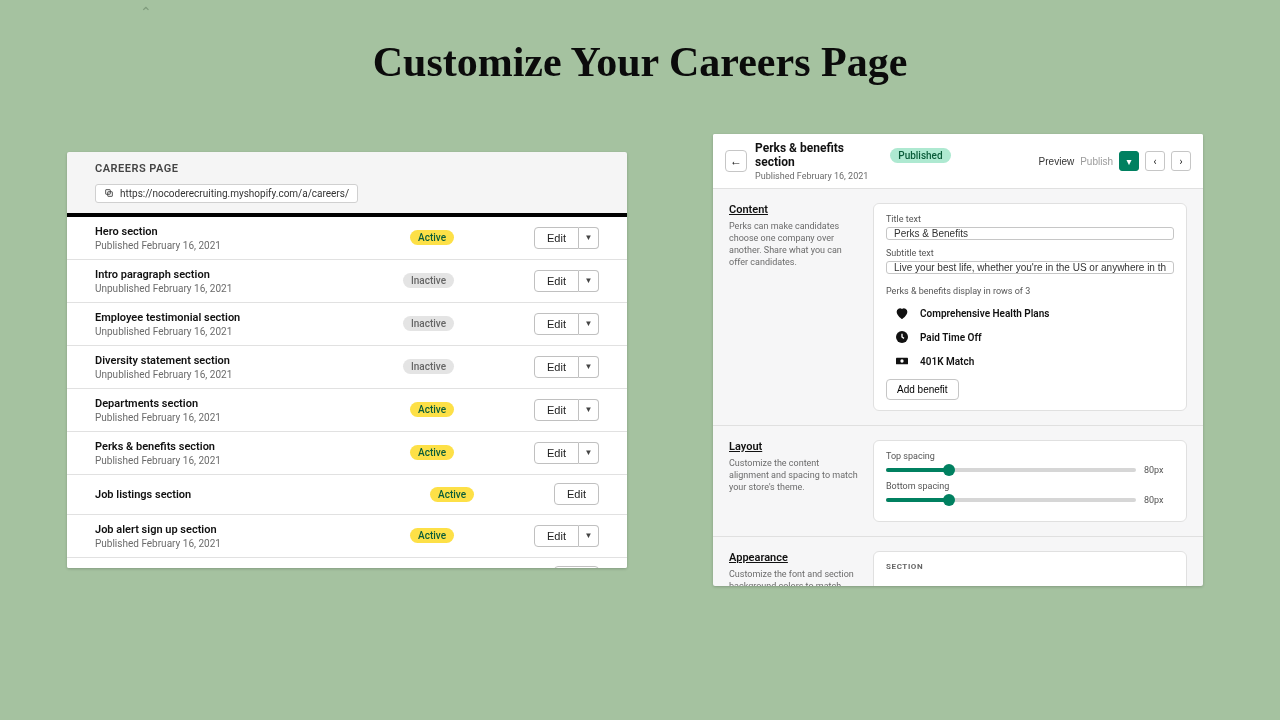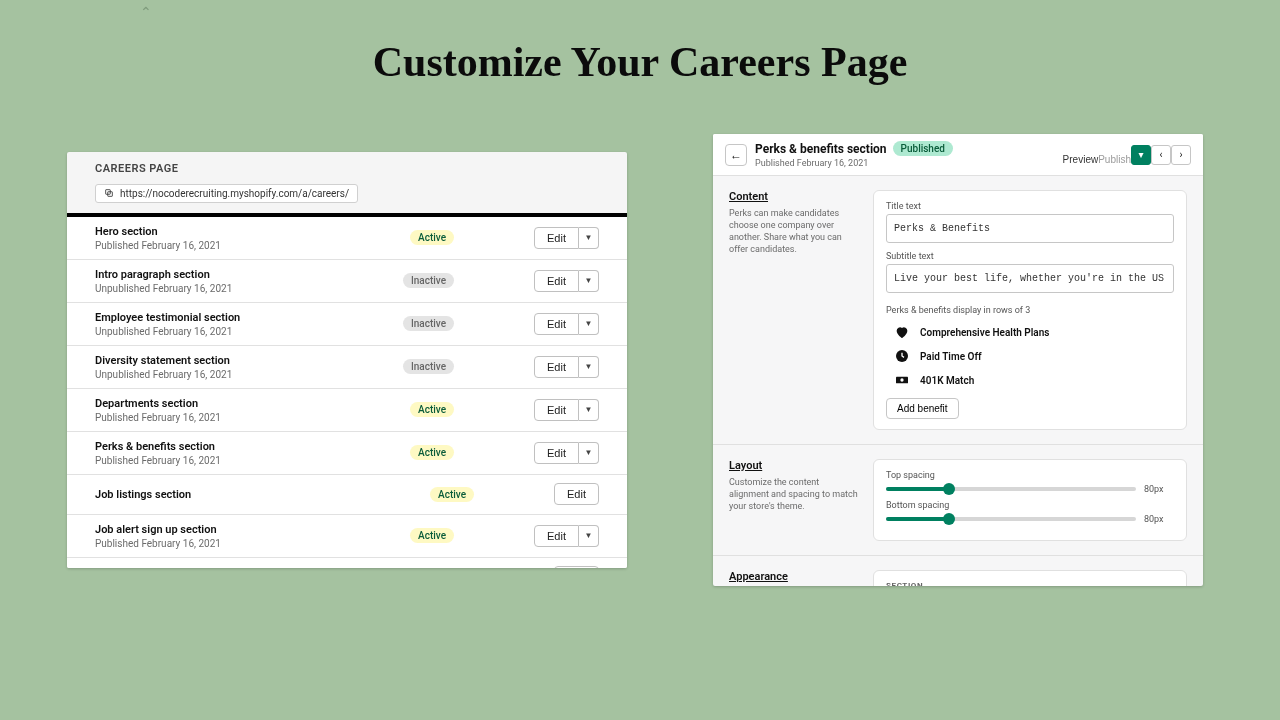--- a/index.html
+++ b/index.html
@@ -72,21 +72,21 @@
   .section-text { flex: 1; }
   .section-title { font-size: 11px; font-weight: 600; color: #111; }
   .section-sub { font-size: 10px; color: #6b6b6b; margin-top: 2px; }
   .status-badge {
     font-size: 10px;
     border-radius: 10px;
     padding: 2px 8px;
     font-weight: 500;
     margin-right: 80px;
   }
-  .status-active { background: #fef9c3; color: #0a5c3a; }
+  .status-active { background: #fde047; color: #0a5c3a; }
   .status-inactive { background: #e4e4e4; color: #666; }
   .status-published { background: #aee9d1; color: #0a5c3a; }
   .edit-group { display: flex; }
   .edit-btn {
     background: #fff;
     border: 1px solid #c0c0c0;
     border-radius: 4px;
     font-size: 11px;
     padding: 4px 12px;
     cursor: pointer;
@@ -133,21 +133,21 @@
     border: 1px solid #c6c6c6;
     border-radius: 4px;
     background: #fff;
     display: flex; align-items: center; justify-content: center;
     font-size: 12px; cursor: pointer;
   }
   .pr-title-block { flex: 1; display:flex; flex-direction:column;}
   .pr-title-line { display: flex; align-items: center; gap: 6px; }
   .pr-title { font-size: 12px; font-weight: 700; }
   .pr-sub { font-size: 9px; color: #6b6b6b; margin-top: 2px; }
-  .pr-actions { display: flex; align-items: flex-end; }
+  .pr-actions { display: flex; align-items: center; gap: 6px; }
   .link-btn {
     background: none; border: none;
     font-size: 10px; color: #333; cursor: pointer;
   }
   .link-btn.muted { color: #9b9b9b; }
   .sq-btn {
     width: 20px; height: 20px;
     border: 1px solid #c6c6c6;
     border-radius: 3px;
     background: #fff;
@@ -171,25 +171,24 @@
     background: #fff;
     border: 1px solid #e0e0e0;
     border-radius: 6px;
     padding: 10px 12px;
   }
   .field-label { font-size: 9px; color: #555; margin-bottom: 3px; }
   .text-input {
     width: 100%;
     border: 1px solid #c6c6c6;
     border-radius: 3px;
-    padding: 8px 7px;
+    padding: 0 7px;
     font-size: 10px;
     color: #333;
     margin-bottom: 8px;
-    font-family: Liberation Mono, monospace;
   }
   .hint { font-size: 9px; color: #555; margin: 4px 0 9px; }
   .benefit-list { display: flex; flex-direction: column; gap: 8px; margin: 4px 0 10px; padding-left: 8px;}
   .benefit { display: flex; align-items: center; gap: 10px; }
   .b-icon {
     width: 16px; height: 16px;
     display: flex; align-items: center; justify-content: center;
     color: #1a1a1a;
   }
   .b-label { font-size: 10px; font-weight: 600; }

